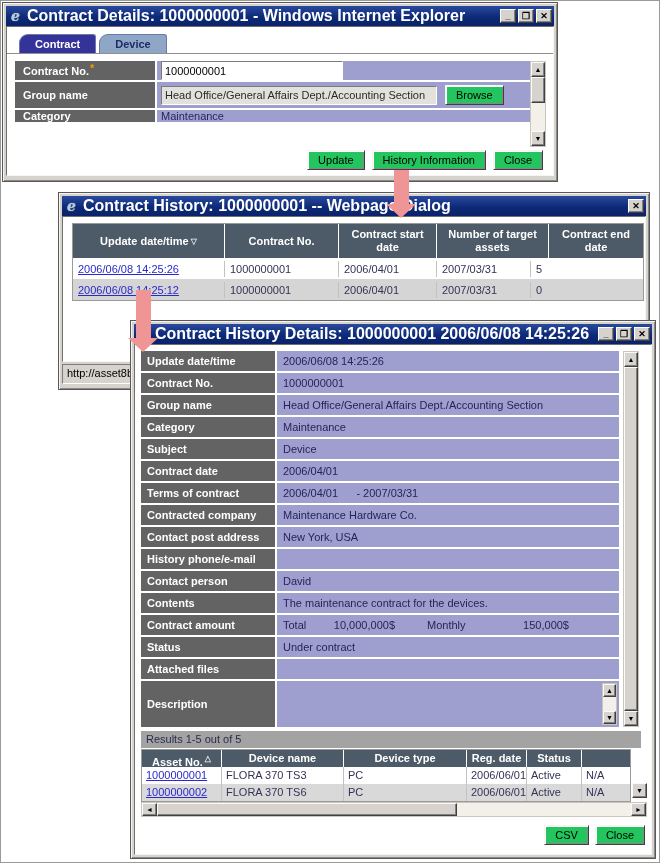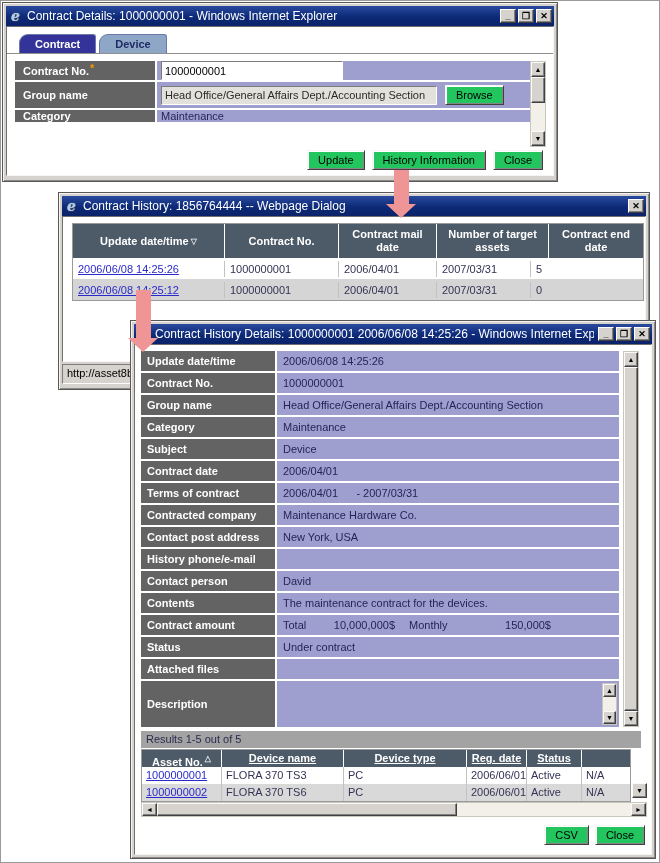--- a/index.html
+++ b/index.html
@@ -10,21 +10,21 @@
   }
   .frame { position:absolute; inset:0; border:1px solid #9a9a9a; pointer-events:none; z-index:50; }
 
   
   .win { position:absolute; background:#d6d3ce; border:1px solid #585858;
          box-shadow: inset 1px 1px 0 #f6f5f1, inset -1px -1px 0 #8a8a8a; padding:3px; }
   .titlebar { height:20px; background:linear-gradient(180deg,#2a4a9e 0%, #0d2a78 55%, #0a2268 100%);
               display:flex; align-items:center; gap:4px; padding:0 2px; }
   .ie-icon { width:15px; height:15px; color:#aaccf8; font:italic bold 14px "DejaVu Serif", serif;
              line-height:14px; text-align:center; text-shadow:0 0 1px #fcd34d; }
-  .title-text { flex:1; color:#fff; font-weight:normal; font-size:12px; white-space:nowrap; overflow:hidden; }
+  .title-text { flex:1; color:#fff; font-weight:bold; font-size:16px; white-space:nowrap; overflow:hidden; }
   .tb-btns { display:flex; gap:2px; }
   .tb-btn { width:16px; height:14px; background:#d6d3ce; border:1px solid;
             border-color:#ffffff #404040 #404040 #ffffff; box-shadow: inset -1px -1px 0 #808080;
             font-size:9px; font-weight:bold; line-height:12px; text-align:center; color:#000; }
   .content { position:relative; background:#fff; border:1px solid;
              border-color:#6f6f6f #f6f5f1 #f6f5f1 #6f6f6f; overflow:hidden; }
 
   
   .btn { background:#22c55e; border:1px solid; border-color:#f6f5f1 #404040 #404040 #f6f5f1;
          box-shadow: inset 1px 1px 0 #fff, inset -1px -1px 0 #868686;
@@ -103,31 +103,31 @@
   .drow { display:flex; margin-bottom:2px; }
   .dlabel { width:134px; background:#636363; color:#fff; font-weight:bold;
             display:flex; align-items:center; padding-left:6px; min-height:20px; }
   .dvalue { flex:1; margin-left:2px; background:#9f9fcf; display:flex; align-items:center;
             padding-left:6px; color:#24245a; min-height:20px; position:relative; }
   .drow.desc .dlabel, .drow.desc .dvalue { min-height:46px; }
   .desc-sb { position:absolute; right:2px; top:2px; bottom:2px; width:15px;
              display:flex; flex-direction:column; background:#f2f0e8; border:1px solid #c9c6bd; }
   .desc-sb .sb-btn { height:13px; width:100%; }
   .amt1l{width:50px;} .amt1v{width:62px; text-align:right;}
-  .amt2l{width:62px; margin-left:14px;} .amt2v{width:80px; text-align:right;}
+  .amt2l{width:62px; margin-left:32px;} .amt2v{width:80px; text-align:right;}
   #w3-sb { position:absolute; left:488px; top:6px; height:376px; }
   .results-bar { position:absolute; left:6px; top:386px; width:500px; height:17px;
                  background:#a3a3a3; color:#2b2b4f; padding:2px 5px; }
   .rtable { position:absolute; left:6px; top:404px; width:490px; border:1px solid #9a9a9a; }
   .rrow { display:flex; }
   .rcell { border-right:1px solid #c2c2c2; padding:1px 4px; overflow:hidden; white-space:nowrap;
            height:17px; line-height:15px; }
   .rrow .rcell:last-child { border-right:none; }
   .rhead .rcell { background:#4d5a68; color:#fff; font-weight:bold; text-align:center;
-                  border-right:1px solid #fff;text-decoration:underline; }
+                  border-right:1px solid #fff; }
   .rbody { color:#333355; }
   .rbody.even { background:#fff; } .rbody.odd { background:#d9d9d9; }
   .rc0{width:80px;} .rc1{width:122px;} .rc2{width:123px;} .rc3{width:60px;} .rc4{width:55px;} .rc5{flex:1;}
   .mini-down { position:absolute; left:497px; top:438px; width:15px; height:15px; }
   #w3-hsb { position:absolute; left:6px; top:457px; width:506px; }
   #w3-hsb .sb-thumb { width:300px; }
   #w3-btns { position:absolute; right:6px; top:480px; display:flex; gap:6px; }
 </style>
 </head>
 <body>
@@ -191,37 +191,37 @@
       <button class="btn">Update</button>
       <button class="btn">History Information</button>
       <button class="btn">Close</button>
     </div>
   </div>
 </div>
 
 <div class="win" id="w2">
   <div class="titlebar">
     <span class="ie-icon">e</span>
-    <span class="title-text">Contract History: 1856764444 -- Webpage Dialog</span>
+    <span class="title-text">Contract History: 1000000001 -- Webpage Dialog</span>
     <span class="tb-btns">
       <span class="tb-btn">✕</span>
     </span>
   </div>
   <div class="content">
     <div class="htable">
       <div class="hrow hhead">
         <div class="hcell hc0">
           <span>Update date/time</span>
             <span class="sortglyph">▽</span>
         </div>
         <div class="hcell hc1">
             <span>Contract No.</span>
           </div>
         <div class="hcell hc2">
-            <span>Contract mail date</span>
+            <span>Contract start date</span>
           </div>
         <div class="hcell hc4">
             <span>Number of target assets</span>
           </div>
         <div class="hcell hc3">
             <span>Contract end date</span>
           </div>
       </div>
       <div class="hrow hbody even">
         <div class="hcell hc0"><a class="lnk">2006/06/08 14:25:26</a></div>

